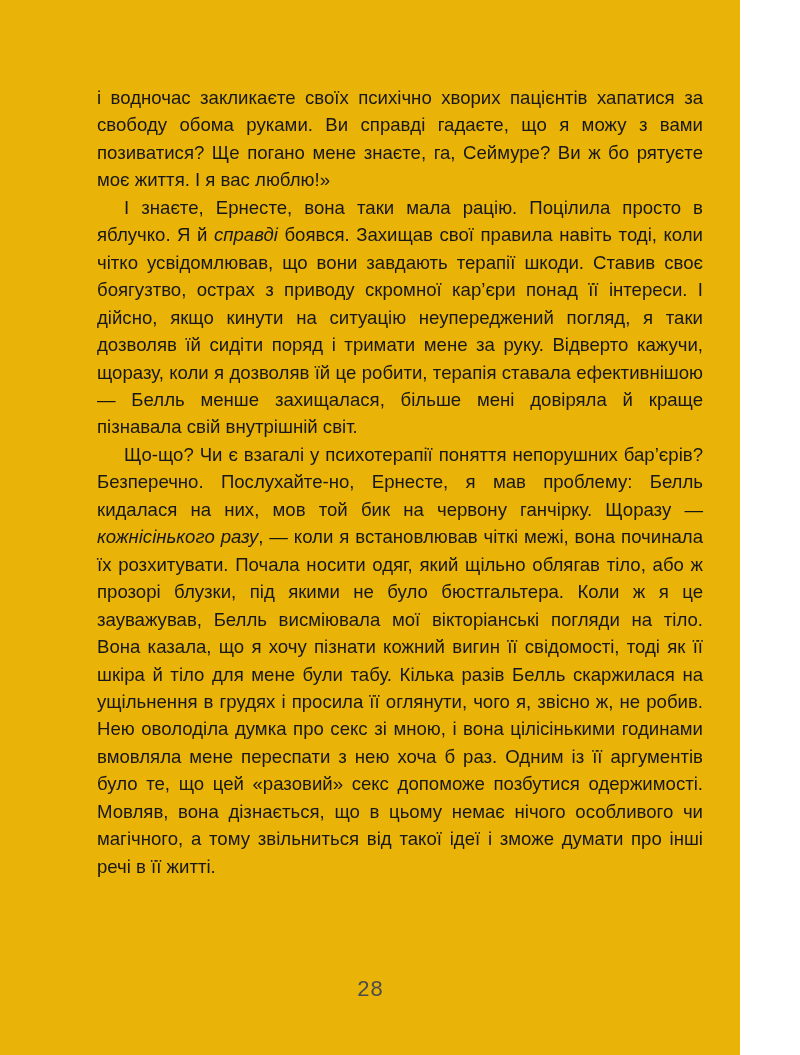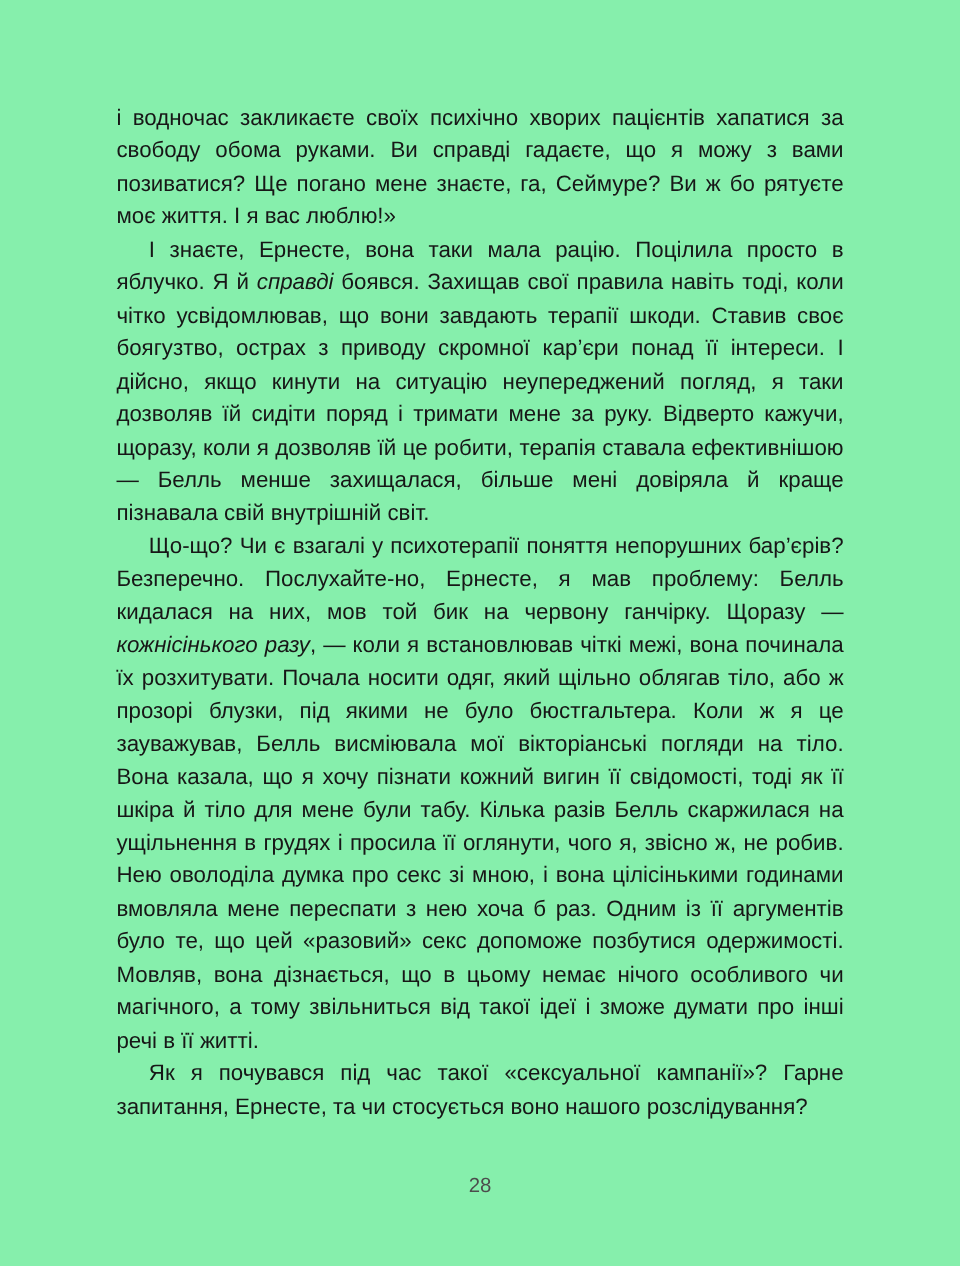--- a/index.html
+++ b/index.html
@@ -2,23 +2,23 @@
 <html><head>
 <meta charset="utf-8">
 <style>
   html, body {
     margin: 0;
     padding: 0;
     background: #ffffff;
   }
   .page {
     position: relative;
-    width: 800px;
+    width: 740px;
     height: 1055px;
-    background: #86efac;
+    background: #eab308;
     overflow: hidden;
     font-family: "Liberation Sans", sans-serif;
   }
   .text-block {
     position: absolute;
     left: 97px;
     top: 84px;
     width: 606px;
   }
   .para {
@@ -37,32 +37,31 @@
     text-indent: 0;
   }
   .para em {
   }
   .page-number {
     position: absolute;
     left: 0;
     right: 0;
     top: 978px;
     text-align: center;
-    font-size: 17px;
+    font-size: 22px;
     color: #4c4c4c;
-    font-family: Liberation Sans, sans-serif;
+    font-family: Liberation Mono, monospace;
   }
 </style>
 </head>
 <body>
 
 <div class="page">
 
   <div class="text-block">
       <p class="para no-indent"><span>і водночас закликаєте своїх психічно хворих пацієнтів хапатися за свободу обома руками. Ви справді гадаєте, що я можу з вами позиватися? Ще погано мене знаєте, га, Сеймуре? Ви ж бо рятуєте моє життя. І я вас люблю!»</span></p>
       <p class="para"><span>І знаєте, Ернесте, вона таки мала рацію. Поцілила просто в яблучко. Я й </span><em>справді</em><span> боявся. Захищав свої правила навіть тоді, коли чітко усвідомлював, що вони завдають терапії шкоди. Ставив своє боягузтво, острах з приводу скромної кар’єри понад її інтереси. І дійсно, якщо кинути на ситуацію неупереджений погляд, я таки дозволяв їй сидіти поряд і тримати мене за руку. Відверто кажучи, щоразу, коли я дозволяв їй це робити, терапія ставала ефективнішою — Белль менше захищалася, більше мені довіряла й краще пізнавала свій внутрішній світ.</span></p>
       <p class="para"><span>Що-що? Чи є взагалі у психотерапії поняття непорушних бар’єрів? Безперечно. Послухайте-но, Ернесте, я мав проблему: Белль кидалася на них, мов той бик на червону ганчірку. Щоразу — </span><em>кожнісінького разу</em><span>, — коли я встановлював чіткі межі, вона починала їх розхитувати. Почала носити одяг, який щільно облягав тіло, або ж прозорі блузки, під якими не було бюстгальтера. Коли ж я це зауважував, Белль висміювала мої вікторіанські погляди на тіло. Вона казала, що я хочу пізнати кожний вигин її свідомості, тоді як її шкіра й тіло для мене були табу. Кілька разів Белль скаржилася на ущільнення в грудях і просила її оглянути, чого я, звісно ж, не робив. Нею оволоділа думка про секс зі мною, і вона цілісінькими годинами вмовляла мене переспати з нею хоча б раз. Одним із її аргументів було те, що цей «разовий» секс допоможе позбутися одержимості. Мовляв, вона дізнається, що в цьому немає нічого особливого чи магічного, а тому звільниться від такої ідеї і зможе думати про інші речі в її житті.</span></p>
-      <p class="para"><span>Як я почувався під час такої «сексуальної кампанії»? Гарне запитання, Ернесте, та чи стосується воно нашого розслідування?</span></p>
     </div>
 
   <div class="page-number">28</div>
 
 </div>
 
 </body></html>

